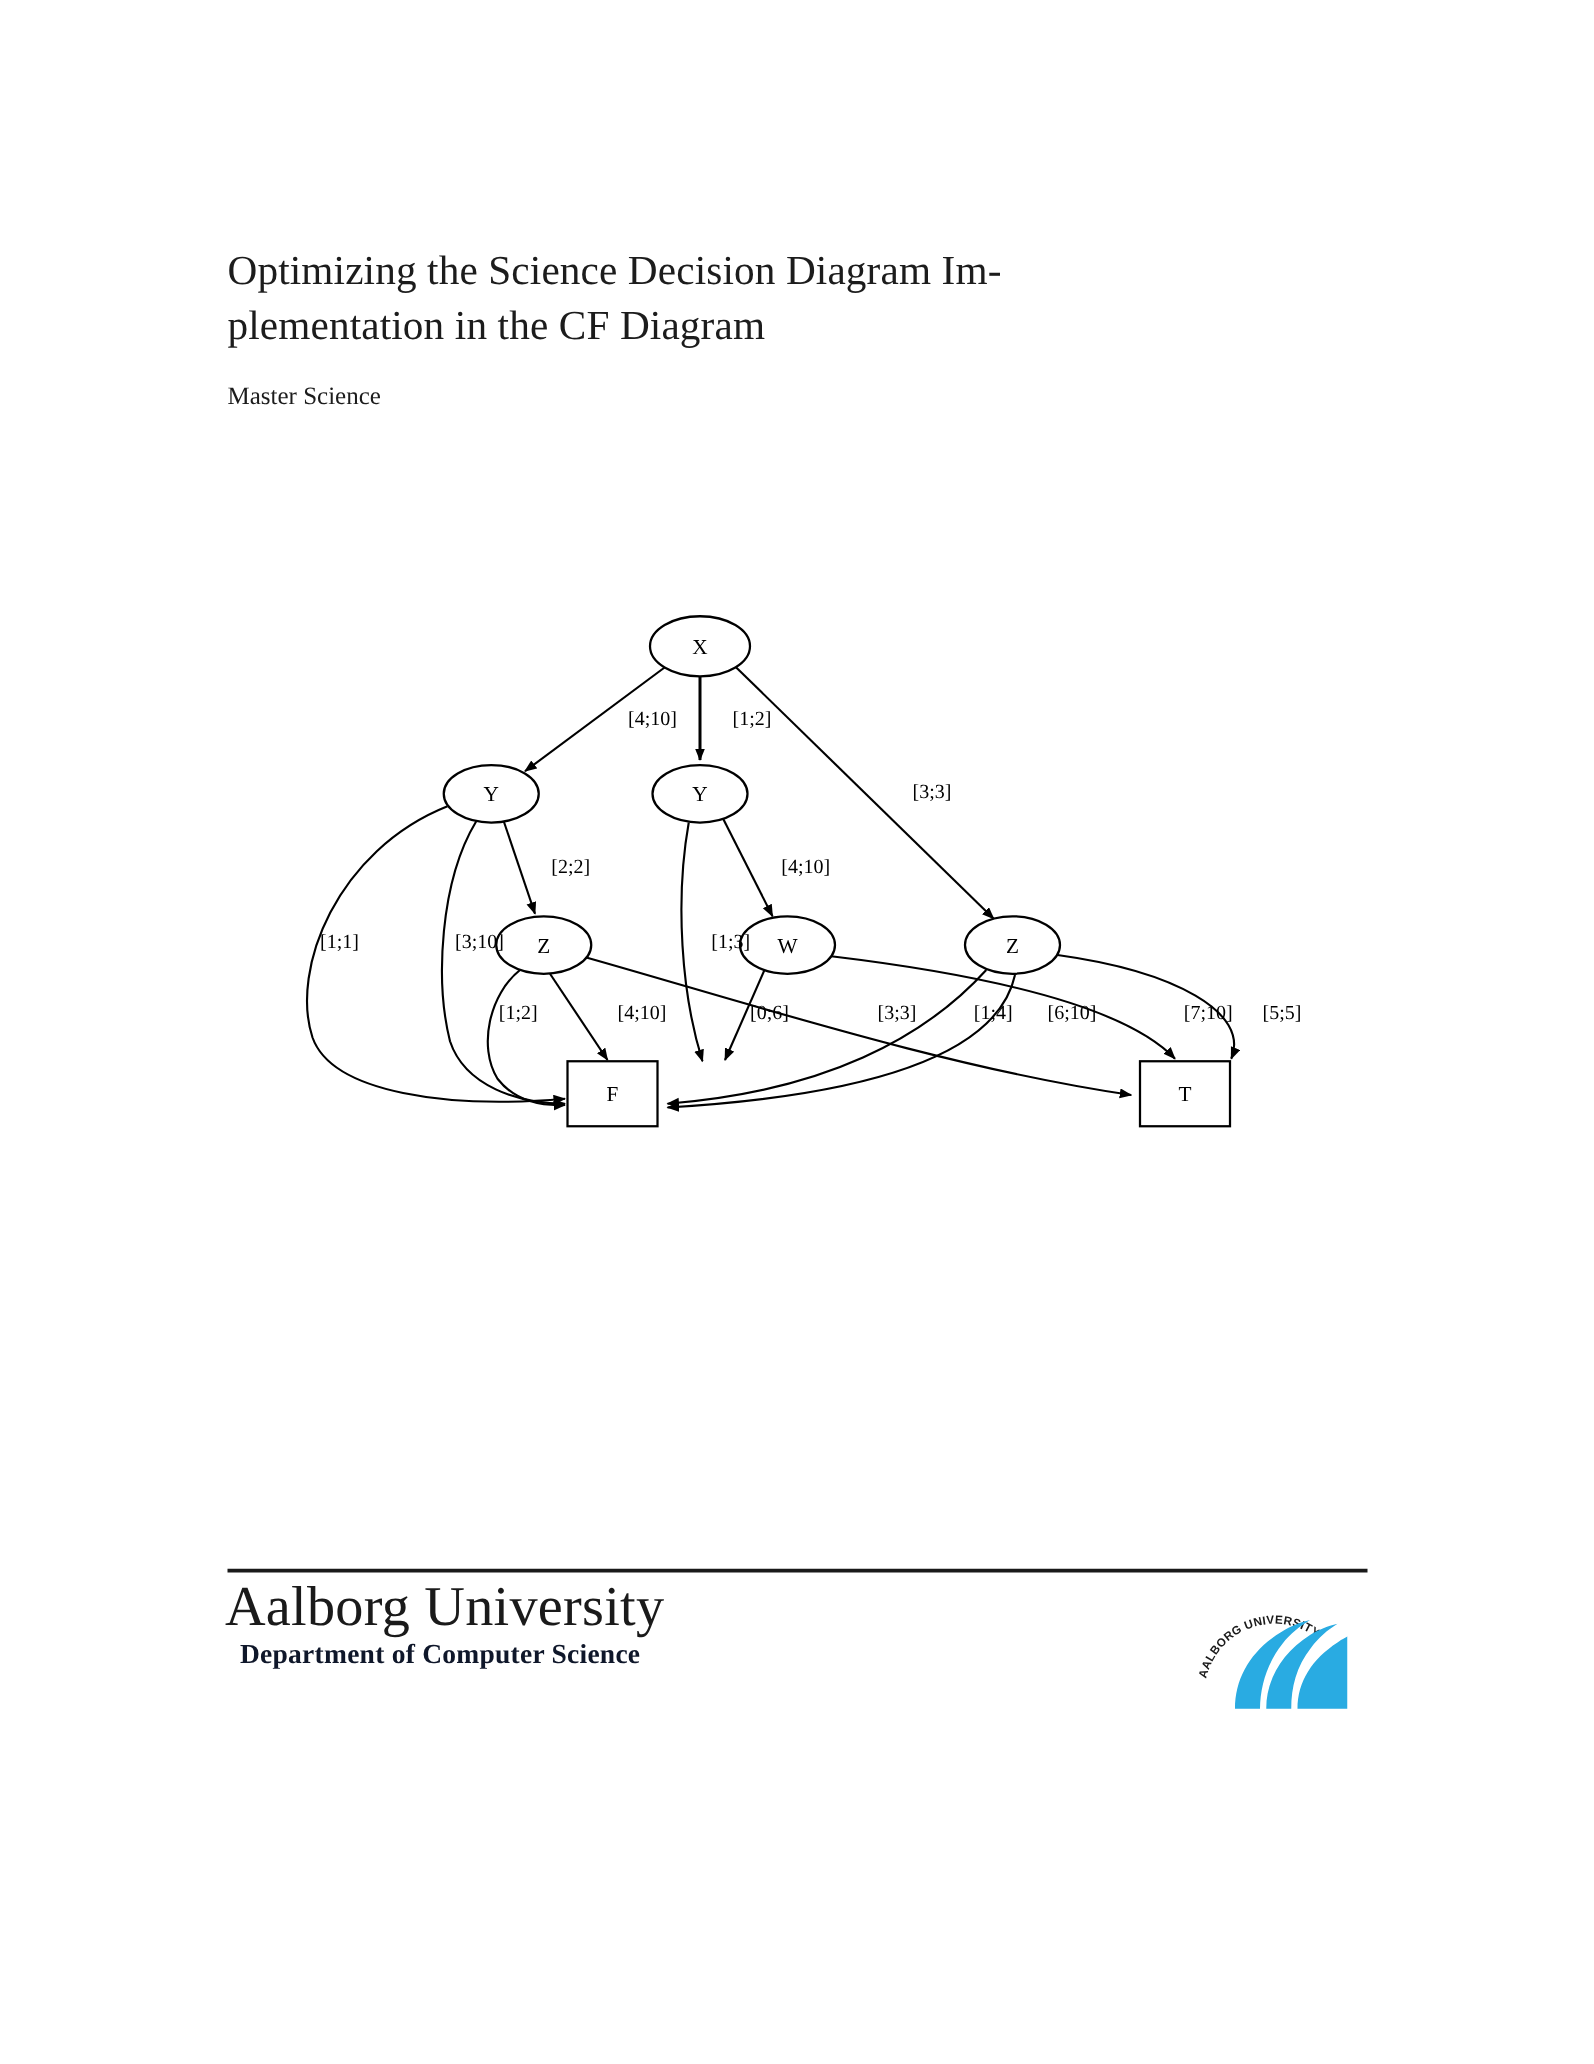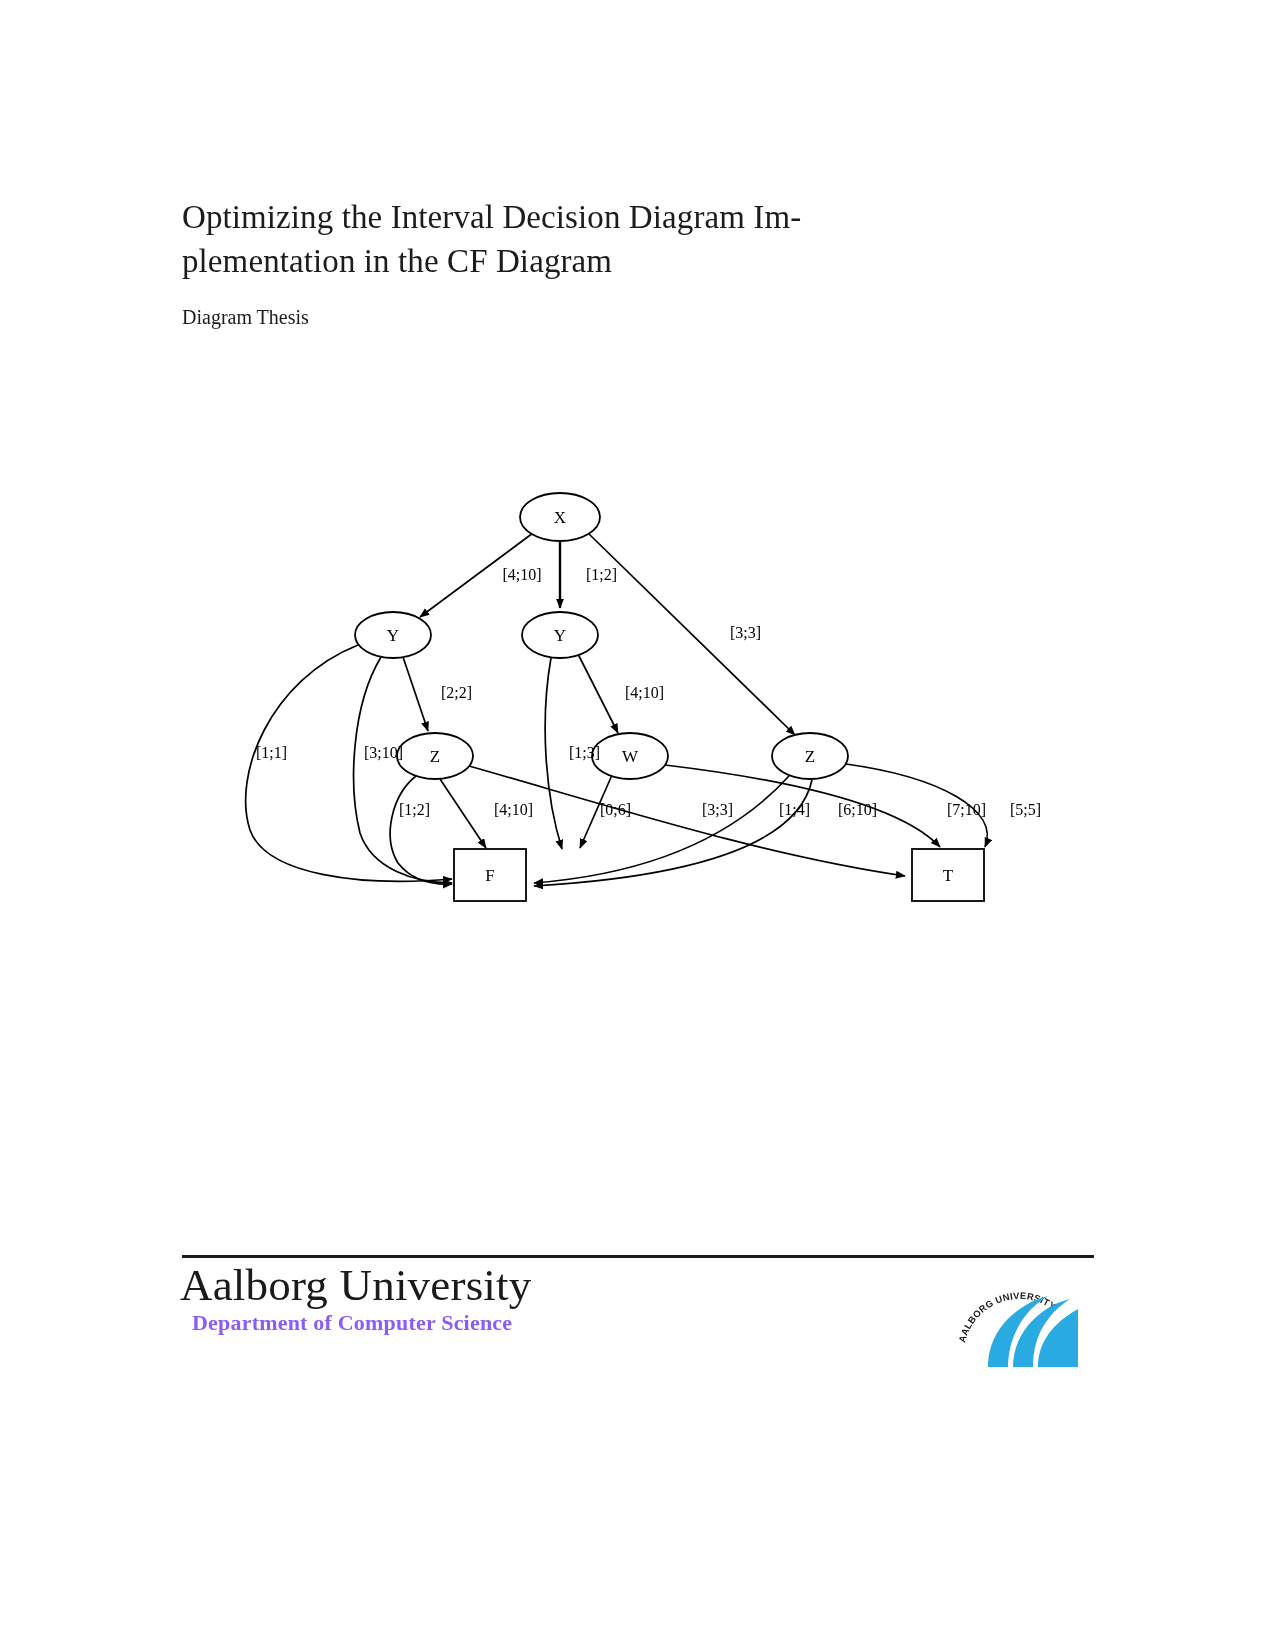--- a/index.html
+++ b/index.html
@@ -94,21 +94,21 @@
     color: #1a1a1a;
     letter-spacing: 0.2px;
   }
   .dept-name {
     position: absolute;
     left: 192px;
     top: 55px;
     font-family: "Liberation Serif", serif;
     font-size: 22px;
     font-weight: 700;
-    color: #8b5cf6;
+    color: #0f172a;
     letter-spacing: 0.2px;
   }
   .logo {
     position: absolute;
     left: 958px;
     top: 20px;
     width: 120px;
     height: 95px;
   }
   .logo-arc-text {
@@ -119,25 +119,25 @@
     letter-spacing: 0.3px;
   }
 </style>
 </head>
 <body>
 
 <div class="page">
 
   <div class="title-block">
     <div class="doc-title">
-      <span>Optimizing the Interval Decision Diagram Im-</span><br>
+      <span>Optimizing the Science Decision Diagram Im-</span><br>
       <span>plementation in the CF Diagram</span>
     </div>
   </div>
-  <div class="doc-subtitle">Diagram Thesis</div>
+  <div class="doc-subtitle">Master Science</div>
 
   <div class="diagram-wrap">
     <svg width="1275" height="480" viewBox="0 0 1275 480" xmlns="http://www.w3.org/2000/svg">
       <defs>
         <marker id="arrow" markerWidth="11" markerHeight="11" refX="9.2" refY="4" orient="auto" markerUnits="userSpaceOnUse">
           <path d="M0,0 L10,4 L0,8 z" fill="#000"></path>
         </marker>
       </defs>
 
       <g fill="none" stroke="#000" stroke-width="1.7">

